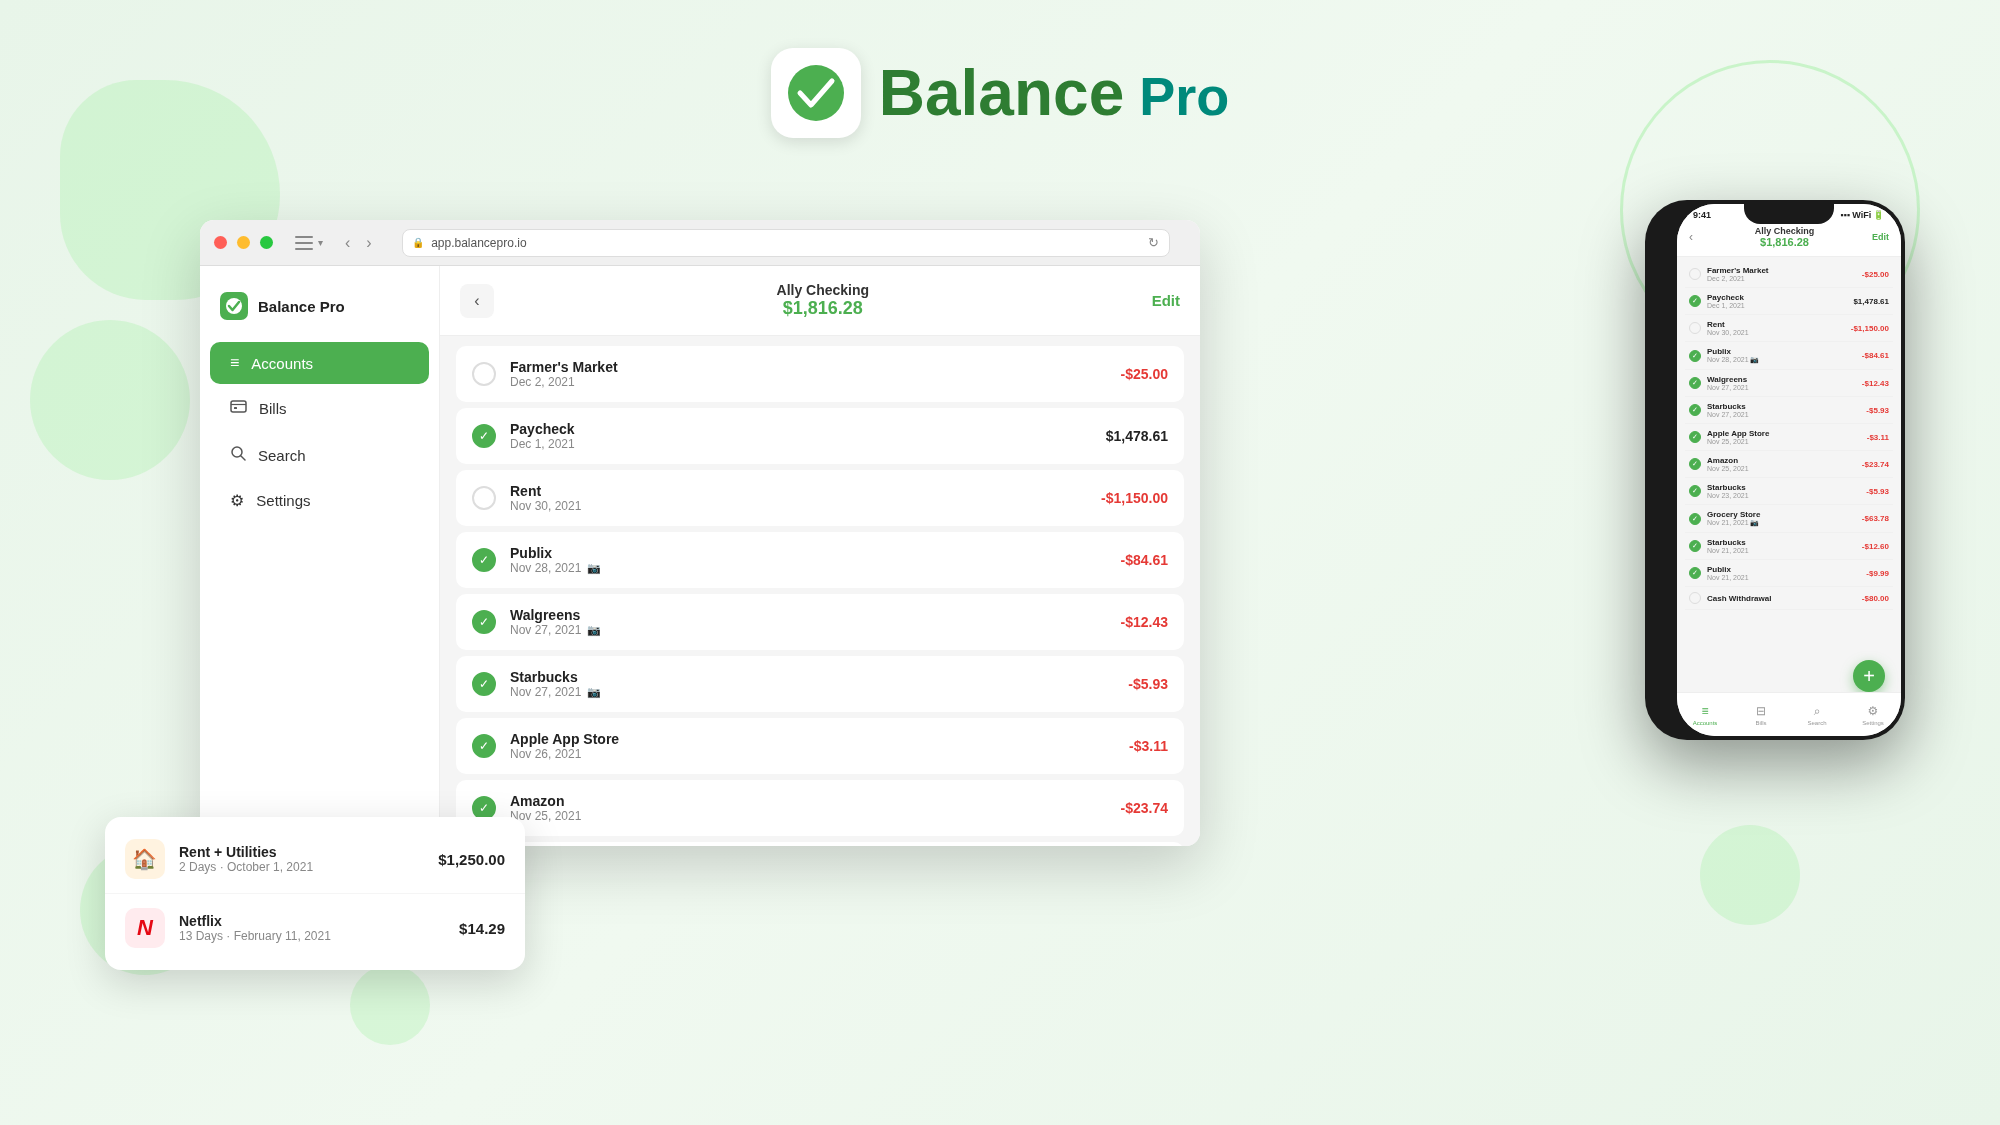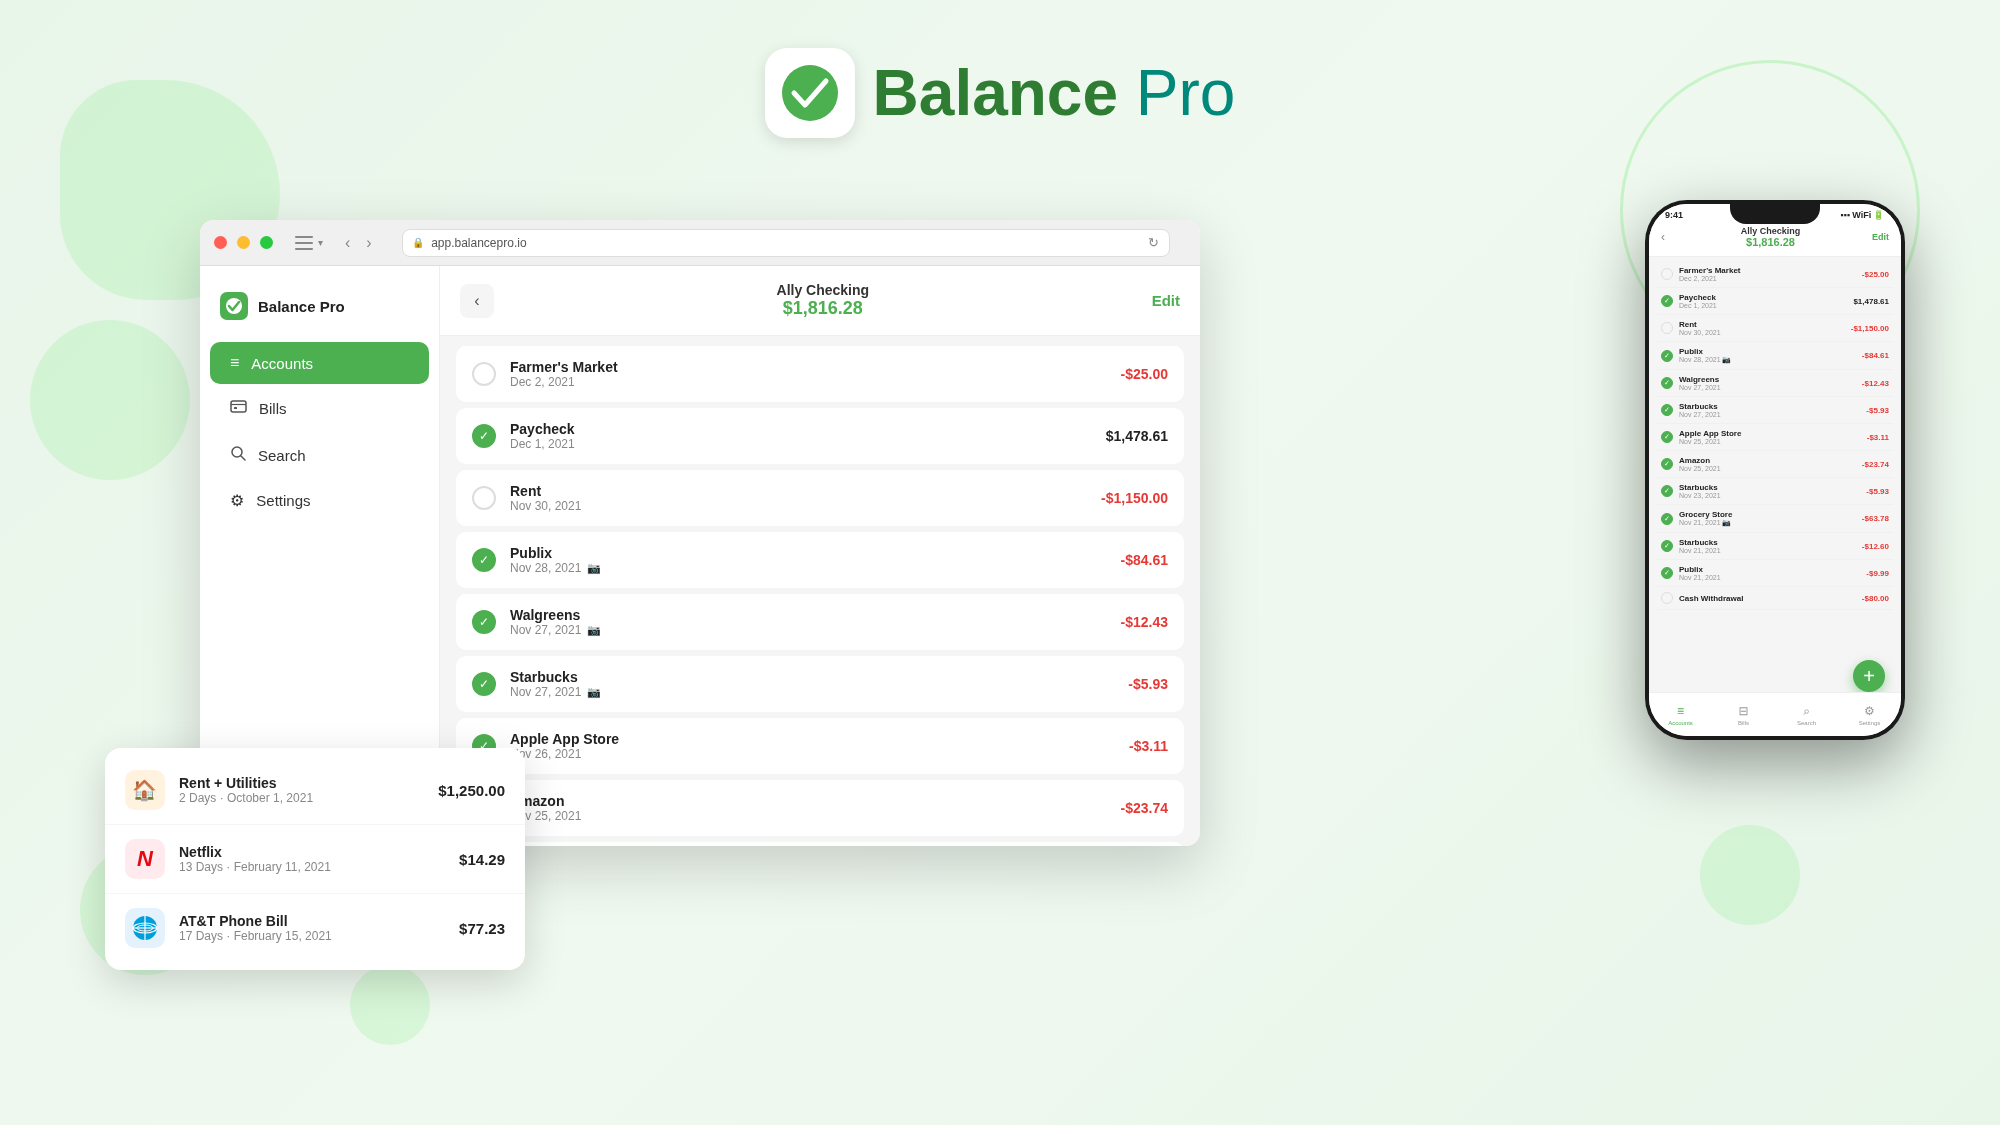--- a/index.html
+++ b/index.html
@@ -279,20 +279,21 @@
       z-index: 20;
       overflow: hidden;
       padding: 4px;
     }
     .phone-inner {
       background: #0c4a6e;
       border-radius: 38px;
       height: 100%;
       overflow: hidden;
       position: relative;
+      margin-left: 28px;
     }
     .phone-notch {
       position: absolute;
       top: 0; left: 50%; transform: translateX(-50%);
       width: 90px; height: 20px;
       background: #1a1a1a;
       border-radius: 0 0 16px 16px;
       z-index: 5;
     }
     .phone-screen {
@@ -392,21 +393,21 @@
 <div class="bg-shape bg-shape-6"></div>
 
 <div class="header">
   <div class="app-icon">
     <svg viewBox="0 0 60 60" fill="none">
       <circle cx="30" cy="30" r="28" fill="#4caf50"></circle>
       <polyline points="14,30 25,42 46,18" stroke="white" stroke-width="5" stroke-linecap="round" stroke-linejoin="round" fill="none"></polyline>
     </svg>
   </div>
   <h1>
-    <span class="app-title-balance" style="font-size:64px;font-weight:800;">Balance</span><span class="app-title-pro" style="font-size:64px;font-weight:400;"> Pro</span>
+    <span class="app-title-balance" style="font-size:64px;font-weight:800;">Balance</span><span class="app-title-pro" style="font-size:54px;font-weight:700;"> Pro</span>
   </h1>
 </div>
 
 <div class="browser-window">
 
   <div class="browser-titlebar">
     <div class="traffic-light tl-red"></div>
     <div class="traffic-light tl-yellow"></div>
     <div class="traffic-light tl-green"></div>
     <div class="sidebar-toggle">
@@ -597,36 +598,20 @@
 
   <div class="bill-item">
     <div class="bill-icon netflix" style="color:#e50914;font-weight:900;font-size:22px;font-style:italic;">N</div>
     <div class="bill-info">
       <div class="bill-name">Netflix</div>
       <div class="bill-due">13 Days · February 11, 2021</div>
     </div>
     <div class="bill-amount">$14.29</div>
   </div>
 
-  <div class="bill-item">
-    <div class="bill-icon att">
-      <svg width="28" height="28" viewBox="0 0 28 28">
-        <circle cx="14" cy="14" r="12" fill="#009fdb"></circle>
-        <ellipse cx="14" cy="14" rx="12" ry="5" stroke="white" stroke-width="1.2" fill="none"></ellipse>
-        <ellipse cx="14" cy="14" rx="8" ry="3" stroke="white" stroke-width="1" fill="none"></ellipse>
-        <line x1="14" y1="2" x2="14" y2="26" stroke="white" stroke-width="1.2"></line>
-        <line x1="2" y1="14" x2="26" y2="14" stroke="white" stroke-width="1.2"></line>
-      </svg>
-    </div>
-    <div class="bill-info">
-      <div class="bill-name">AT&amp;T Phone Bill</div>
-      <div class="bill-due">17 Days · February 15, 2021</div>
-    </div>
-    <div class="bill-amount">$77.23</div>
-  </div>
 </div>
 
 <div class="phone-mockup">
   <div class="phone-inner">
     <div class="phone-notch"></div>
     <div class="phone-screen">
 
       <div class="phone-status-bar">
         <span>9:41</span>
         <span>▪▪▪ WiFi 🔋</span>

